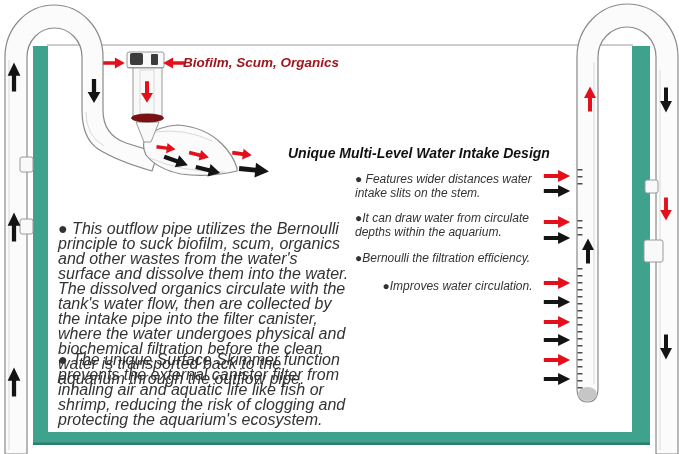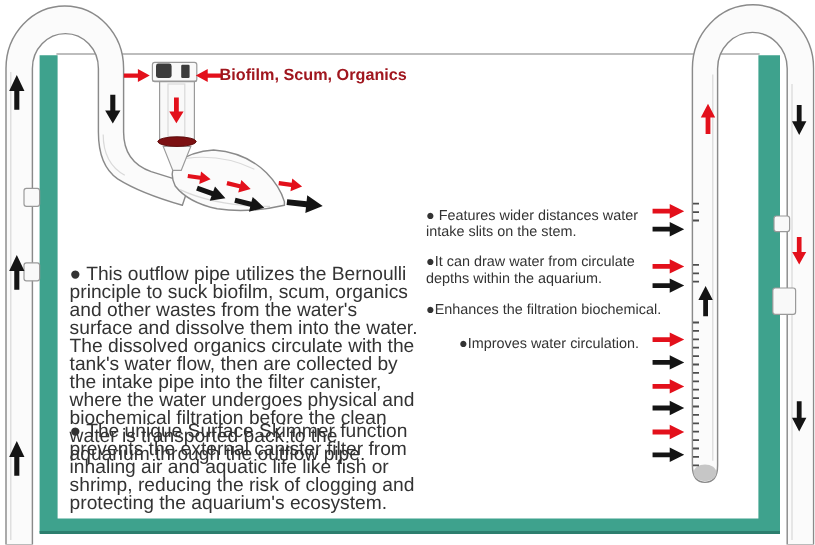--- a/index.html
+++ b/index.html
@@ -1,18 +1,19 @@
 <!DOCTYPE html>
 <html style="--tank_teal: #3EA28D; --tank_teal_dark: #2C7F6E; --arrow_red: #E3101B; --arrow_black: #141414; --label_red: #A0161E; --heading_text: #111111; --body_text: #333333; --glass_stroke: #8A8A8A; --water_line: #BDBDBD; --ring_red: #7C1012;"><head>
 <meta charset="utf-8">
 <style>
   html,body{margin:0;padding:0;background:#ffffff;}
   .stage{
     position:relative;width:679px;height:454px;background:#ffffff;overflow:hidden;
     font-family:"Liberation Sans", sans-serif;
+    font-style:italic;
   }
   .stage svg{position:absolute;left:0;top:0;}
   .txt{position:absolute;z-index:5;}
   .label-red{
     color:var(--label_red);font-weight:bold;font-size:13.5px;white-space:nowrap;
   }
   .heading{
     color:var(--heading_text);font-weight:bold;font-size:14px;white-space:nowrap;
   }
   .body-copy{
@@ -127,22 +128,23 @@
     </g>
   </svg>
 
   <div class="txt label-red" style="left:183px;top:55px;">Biofilm, Scum, Organics</div>
 
 
   <div class="txt body-copy" style="left:58px;top:221px;width:294px;">● This outflow pipe utilizes the Bernoulli principle to suck biofilm, scum, organics and other wastes from the water's surface and dissolve them into the water. The dissolved organics circulate with the tank's water flow, then are collected by the intake pipe into the filter canister, where the water undergoes physical and biochemical filtration before the clean water is transported back to the aquarium through the outflow pipe.</div>
 
   <div class="txt body-copy" style="left:58px;top:352px;width:294px;">● The unique Surface Skimmer function prevents the external canister filter from inhaling air and aquatic life like fish or shrimp, reducing the risk of clogging and protecting the aquarium's ecosystem.</div>
 
+  <div class="txt heading" style="left:288px;top:145px;">Unique Multi-Level Water Intake Design</div>
 
   <div class="txt bullet-copy" style="left:355px;top:172px;width:184px;">● Features wider distances water intake slits on the stem.</div>
 
   <div class="txt bullet-copy" style="left:355px;top:211px;width:184px;">●It can draw water from circulate depths within the aquarium.</div>
 
-  <div class="txt bullet-copy" style="left:355px;top:251px;width:205px;">●Enhances the filtration biochemical.</div>
+  <div class="txt bullet-copy" style="left:355px;top:251px;width:205px;">●Bernoulli the filtration efficiency.</div>
 
   <div class="txt bullet-copy" style="left:355px;top:279px;width:205px;text-align:center;">●Improves water circulation.</div>
 
 </div>
 
 </body></html>

